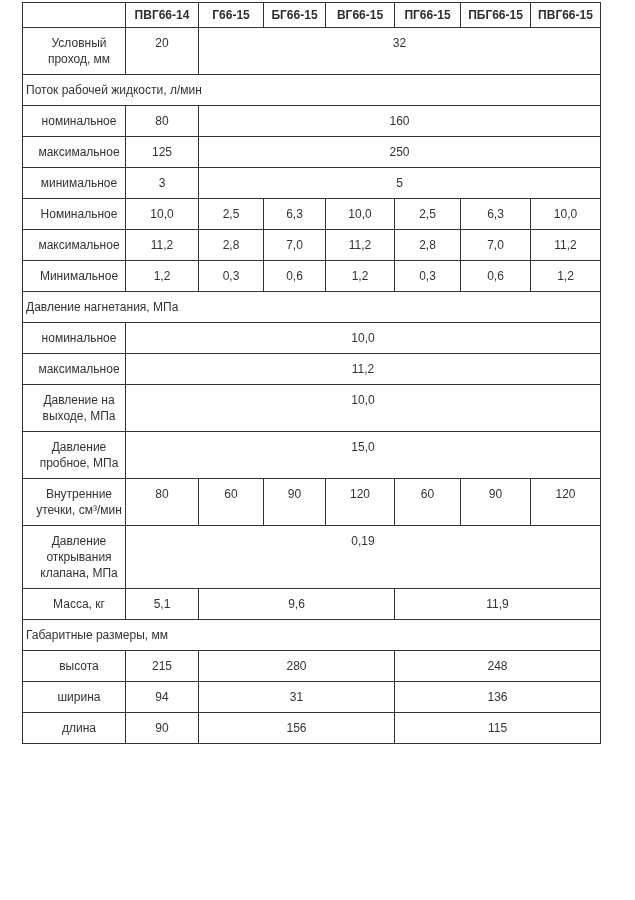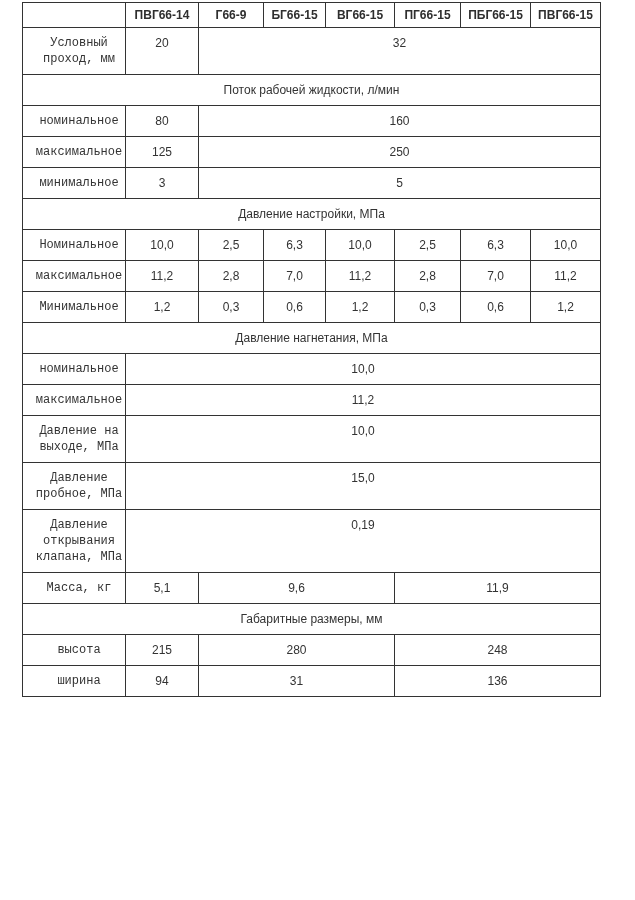--- a/index.html
+++ b/index.html
@@ -34,24 +34,23 @@
     word-wrap: break-word;
   }
   table.specs th {
     font-weight: bold;
     padding: 4px 2px;
     color: #2e2e2e;
   }
   table.specs td.rowlabel {
     padding-left: 12px;
     padding-right: 2px;
-    font-family: Liberation Mono, monospace;
   }
   table.specs td.section {
-    text-align: center;
+    text-align: left;
   }
 </style>
 </head>
 <body>
 
 <div class="table-wrap">
   <table class="specs">
     <colgroup>
       <col style="width:103px">
       <col style="width:73px">
@@ -59,21 +58,21 @@
       <col style="width:62px">
       <col style="width:69px">
       <col style="width:66px">
       <col style="width:70px">
       <col style="width:70px">
     </colgroup>
     <tbody id="table-body">
         <tr>
           <th></th>
           <th>ПВГ66-14</th>
-          <th>Г66-9</th>
+          <th>Г66-15</th>
           <th>БГ66-15</th>
           <th>ВГ66-15</th>
           <th>ПГ66-15</th>
           <th>ПБГ66-15</th>
           <th>ПВГ66-15</th>
         </tr>
         <tr>
           <td class="rowlabel">Условный проход, мм</td>
           <td colspan="1">20</td>
           <td colspan="6">32</td>
@@ -88,23 +87,20 @@
         </tr>
         <tr>
           <td class="rowlabel">максимальное</td>
           <td colspan="1">125</td>
           <td colspan="6">250</td>
         </tr>
         <tr>
           <td class="rowlabel">минимальное</td>
           <td colspan="1">3</td>
           <td colspan="6">5</td>
-        </tr>
-        <tr>
-          <td colspan="8" class="section">Давление настройки, МПа</td>
         </tr>
         <tr>
           <td class="rowlabel">Номинальное</td>
           <td>10,0</td>
           <td>2,5</td>
           <td>6,3</td>
           <td>10,0</td>
           <td>2,5</td>
           <td>6,3</td>
           <td>10,0</td>
@@ -142,20 +138,30 @@
         </tr>
         <tr>
           <td class="rowlabel">Давление на выходе, МПа</td>
           <td colspan="7">10,0</td>
         </tr>
         <tr>
           <td class="rowlabel">Давление пробное, МПа</td>
           <td colspan="7">15,0</td>
         </tr>
         <tr>
+          <td class="rowlabel">Внутренние утечки, см³/мин</td>
+          <td>80</td>
+          <td>60</td>
+          <td>90</td>
+          <td>120</td>
+          <td>60</td>
+          <td>90</td>
+          <td>120</td>
+        </tr>
+        <tr>
           <td class="rowlabel">Давление открывания клапана, МПа</td>
           <td colspan="7">0,19</td>
         </tr>
         <tr>
           <td class="rowlabel">Масса, кг</td>
           <td colspan="1">5,1</td>
           <td colspan="3">9,6</td>
           <td colspan="3">11,9</td>
         </tr>
         <tr>
@@ -166,15 +172,21 @@
           <td colspan="1">215</td>
           <td colspan="3">280</td>
           <td colspan="3">248</td>
         </tr>
         <tr>
           <td class="rowlabel">ширина</td>
           <td colspan="1">94</td>
           <td colspan="3">31</td>
           <td colspan="3">136</td>
         </tr>
+        <tr>
+          <td class="rowlabel">длина</td>
+          <td colspan="1">90</td>
+          <td colspan="3">156</td>
+          <td colspan="3">115</td>
+        </tr>
       </tbody>
   </table>
 </div>
 
 </body></html>

